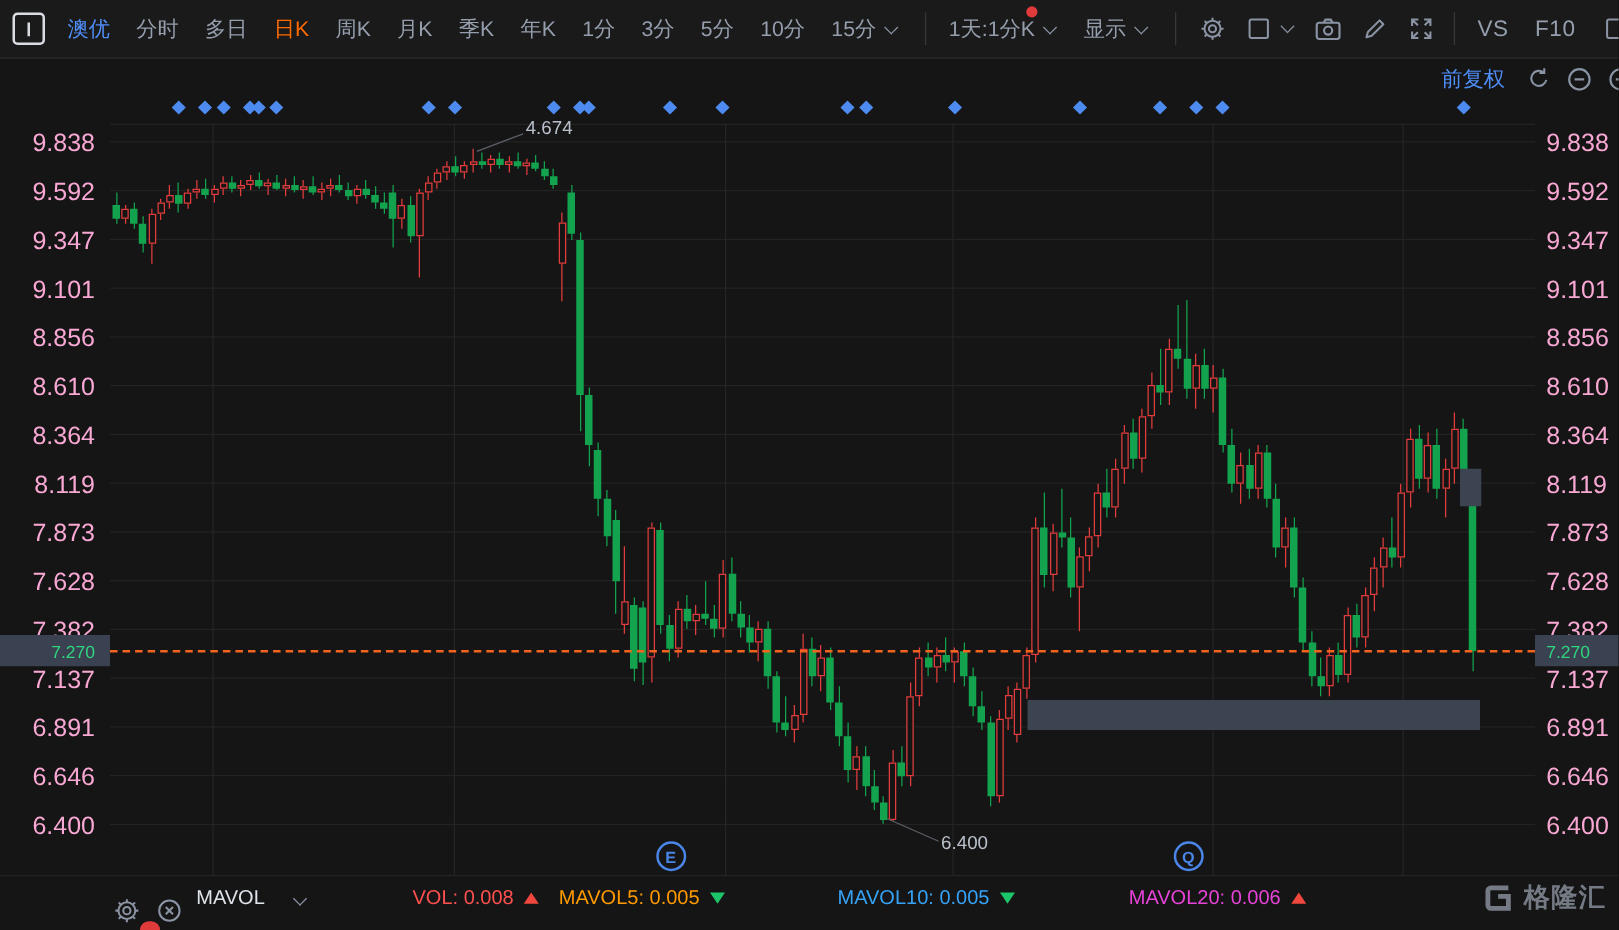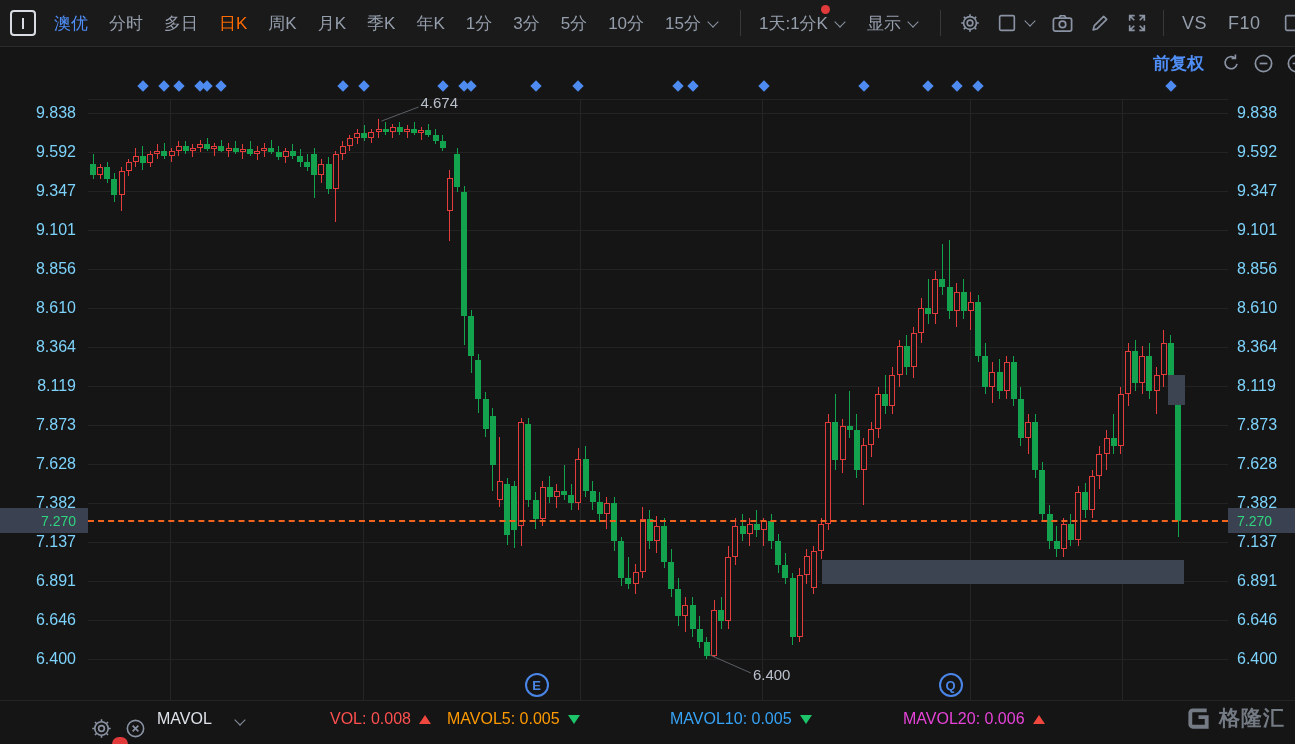--- a/index.html
+++ b/index.html
@@ -17,29 +17,29 @@
   .tb.latin{font-size:18px;letter-spacing:.5px;}
   #menu-items{display:contents;}
   .chev{display:inline-block;width:7px;height:7px;border-right:1.6px solid #8a93a3;
         border-bottom:1.6px solid #8a93a3;transform:rotate(45deg);margin:0 2px 4px 8px;vertical-align:middle;}
   .sep{width:1px;height:26px;background:#383838;margin-right:18px;flex:0 0 auto;}
   .icon{margin-right:15px;flex:0 0 auto;display:flex;align-items:center;}
   .icon svg{display:block;}
   .combo{position:relative;}
   .reddot{position:absolute;top:-7px;right:16px;width:9px;height:9px;border-radius:50%;background:#e03a3a;}
   
-  .subrow{position:absolute;top:48px;right:0;height:30px;display:flex;align-items:center;z-index:4;font-weight:bold;}
+  .subrow{position:absolute;top:48px;right:0;height:30px;display:flex;align-items:center;z-index:4;}
   .adj{font-size:17px;color:#4f8ef7;margin-right:16px;}
   .subrow .icon{margin-right:10px;}
   .subrow .icon.clip{margin-right:-13px;}
   
   #plot{position:absolute;inset:0;z-index:1;}
   .hgrid{position:absolute;left:88px;width:1140px;height:1px;background:#232323;}
   .vgrid{position:absolute;top:99px;width:1px;height:601px;background:#252525;}
-  .axlabel{position:absolute;font-size:16px;color:#7dd3fc;width:76px;}
+  .axlabel{position:absolute;font-size:20px;color:#f9a8d4;width:76px;}
   .axlabel.left{left:0;text-align:right;}
   .axlabel.right{left:1237px;text-align:left;}
   .wick{position:absolute;width:1px;}
   .body{position:absolute;width:6px;box-sizing:border-box;}
   .grayboxx{position:absolute;background:#3c4452;}
   .dashline{position:absolute;left:88px;width:1140px;height:0;border-top:2px dashed #f2641e;}
   .pricebox{position:absolute;height:25px;background:#3a4150;color:#2fd57f;font-size:14px;
             display:flex;align-items:center;}
   .pricebox.l{left:0;width:88px;justify-content:flex-end;padding-right:12px;box-sizing:border-box;}
   .pricebox.r{left:1228px;width:67px;padding-left:9px;box-sizing:border-box;}

